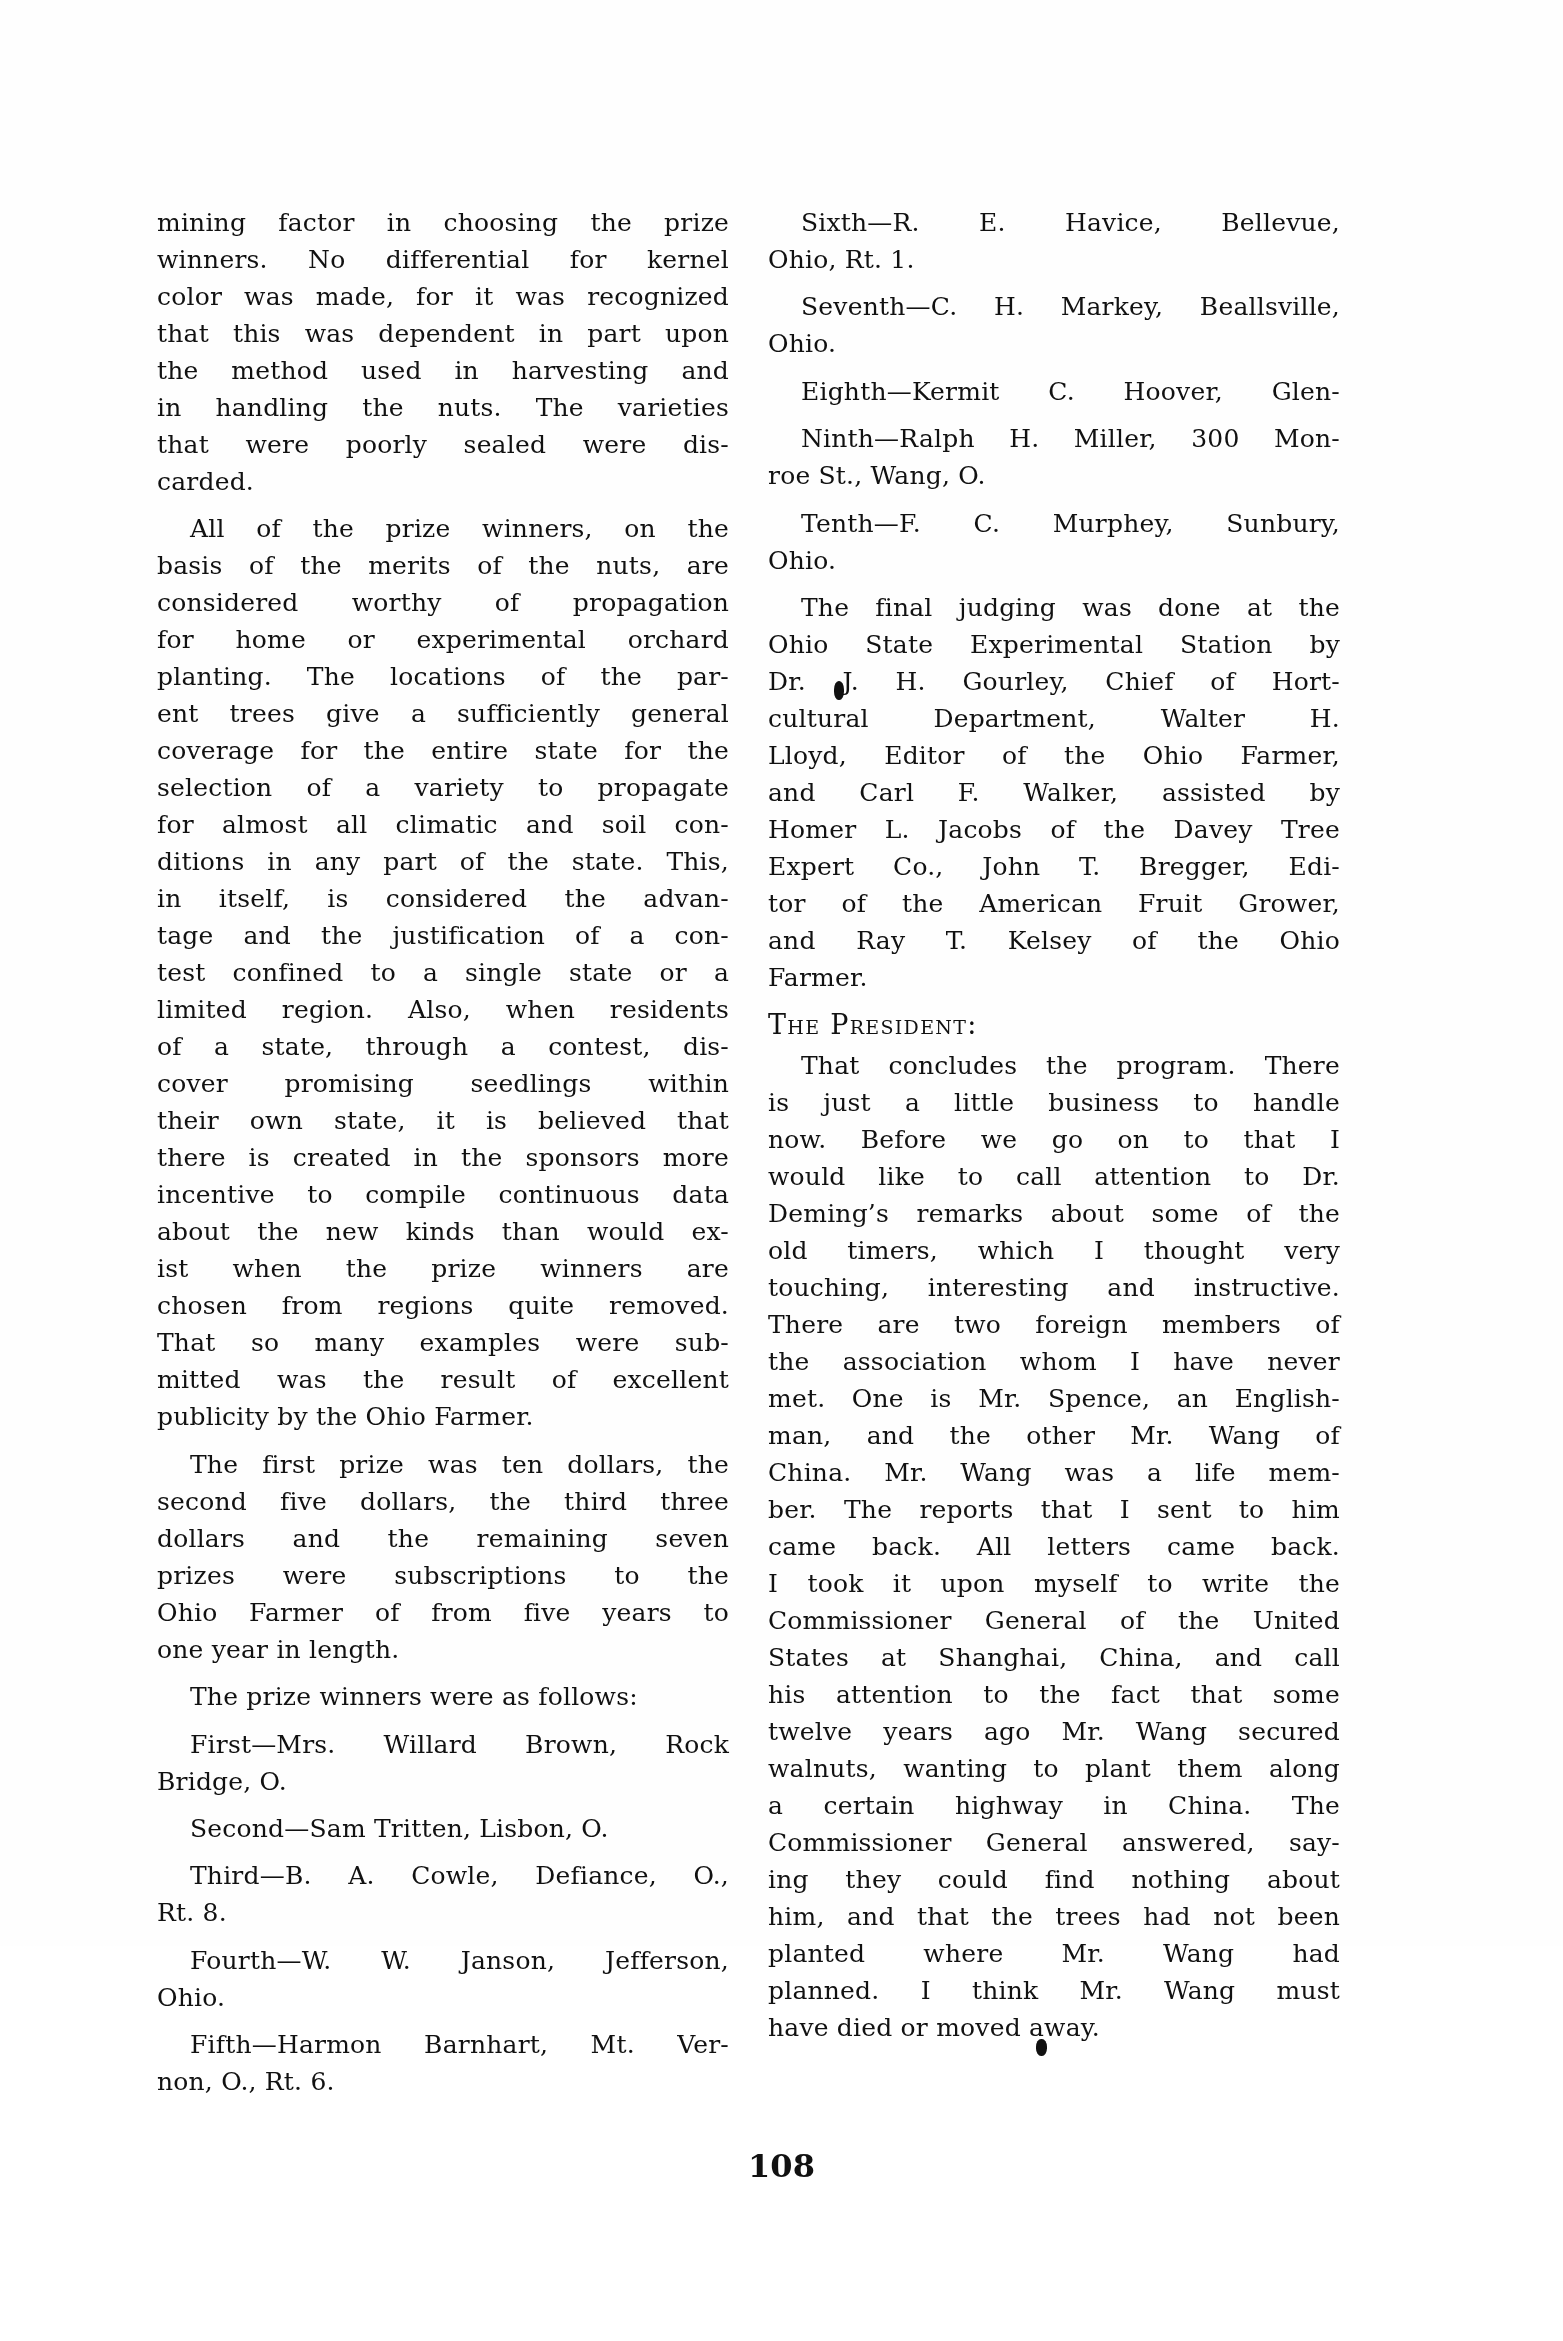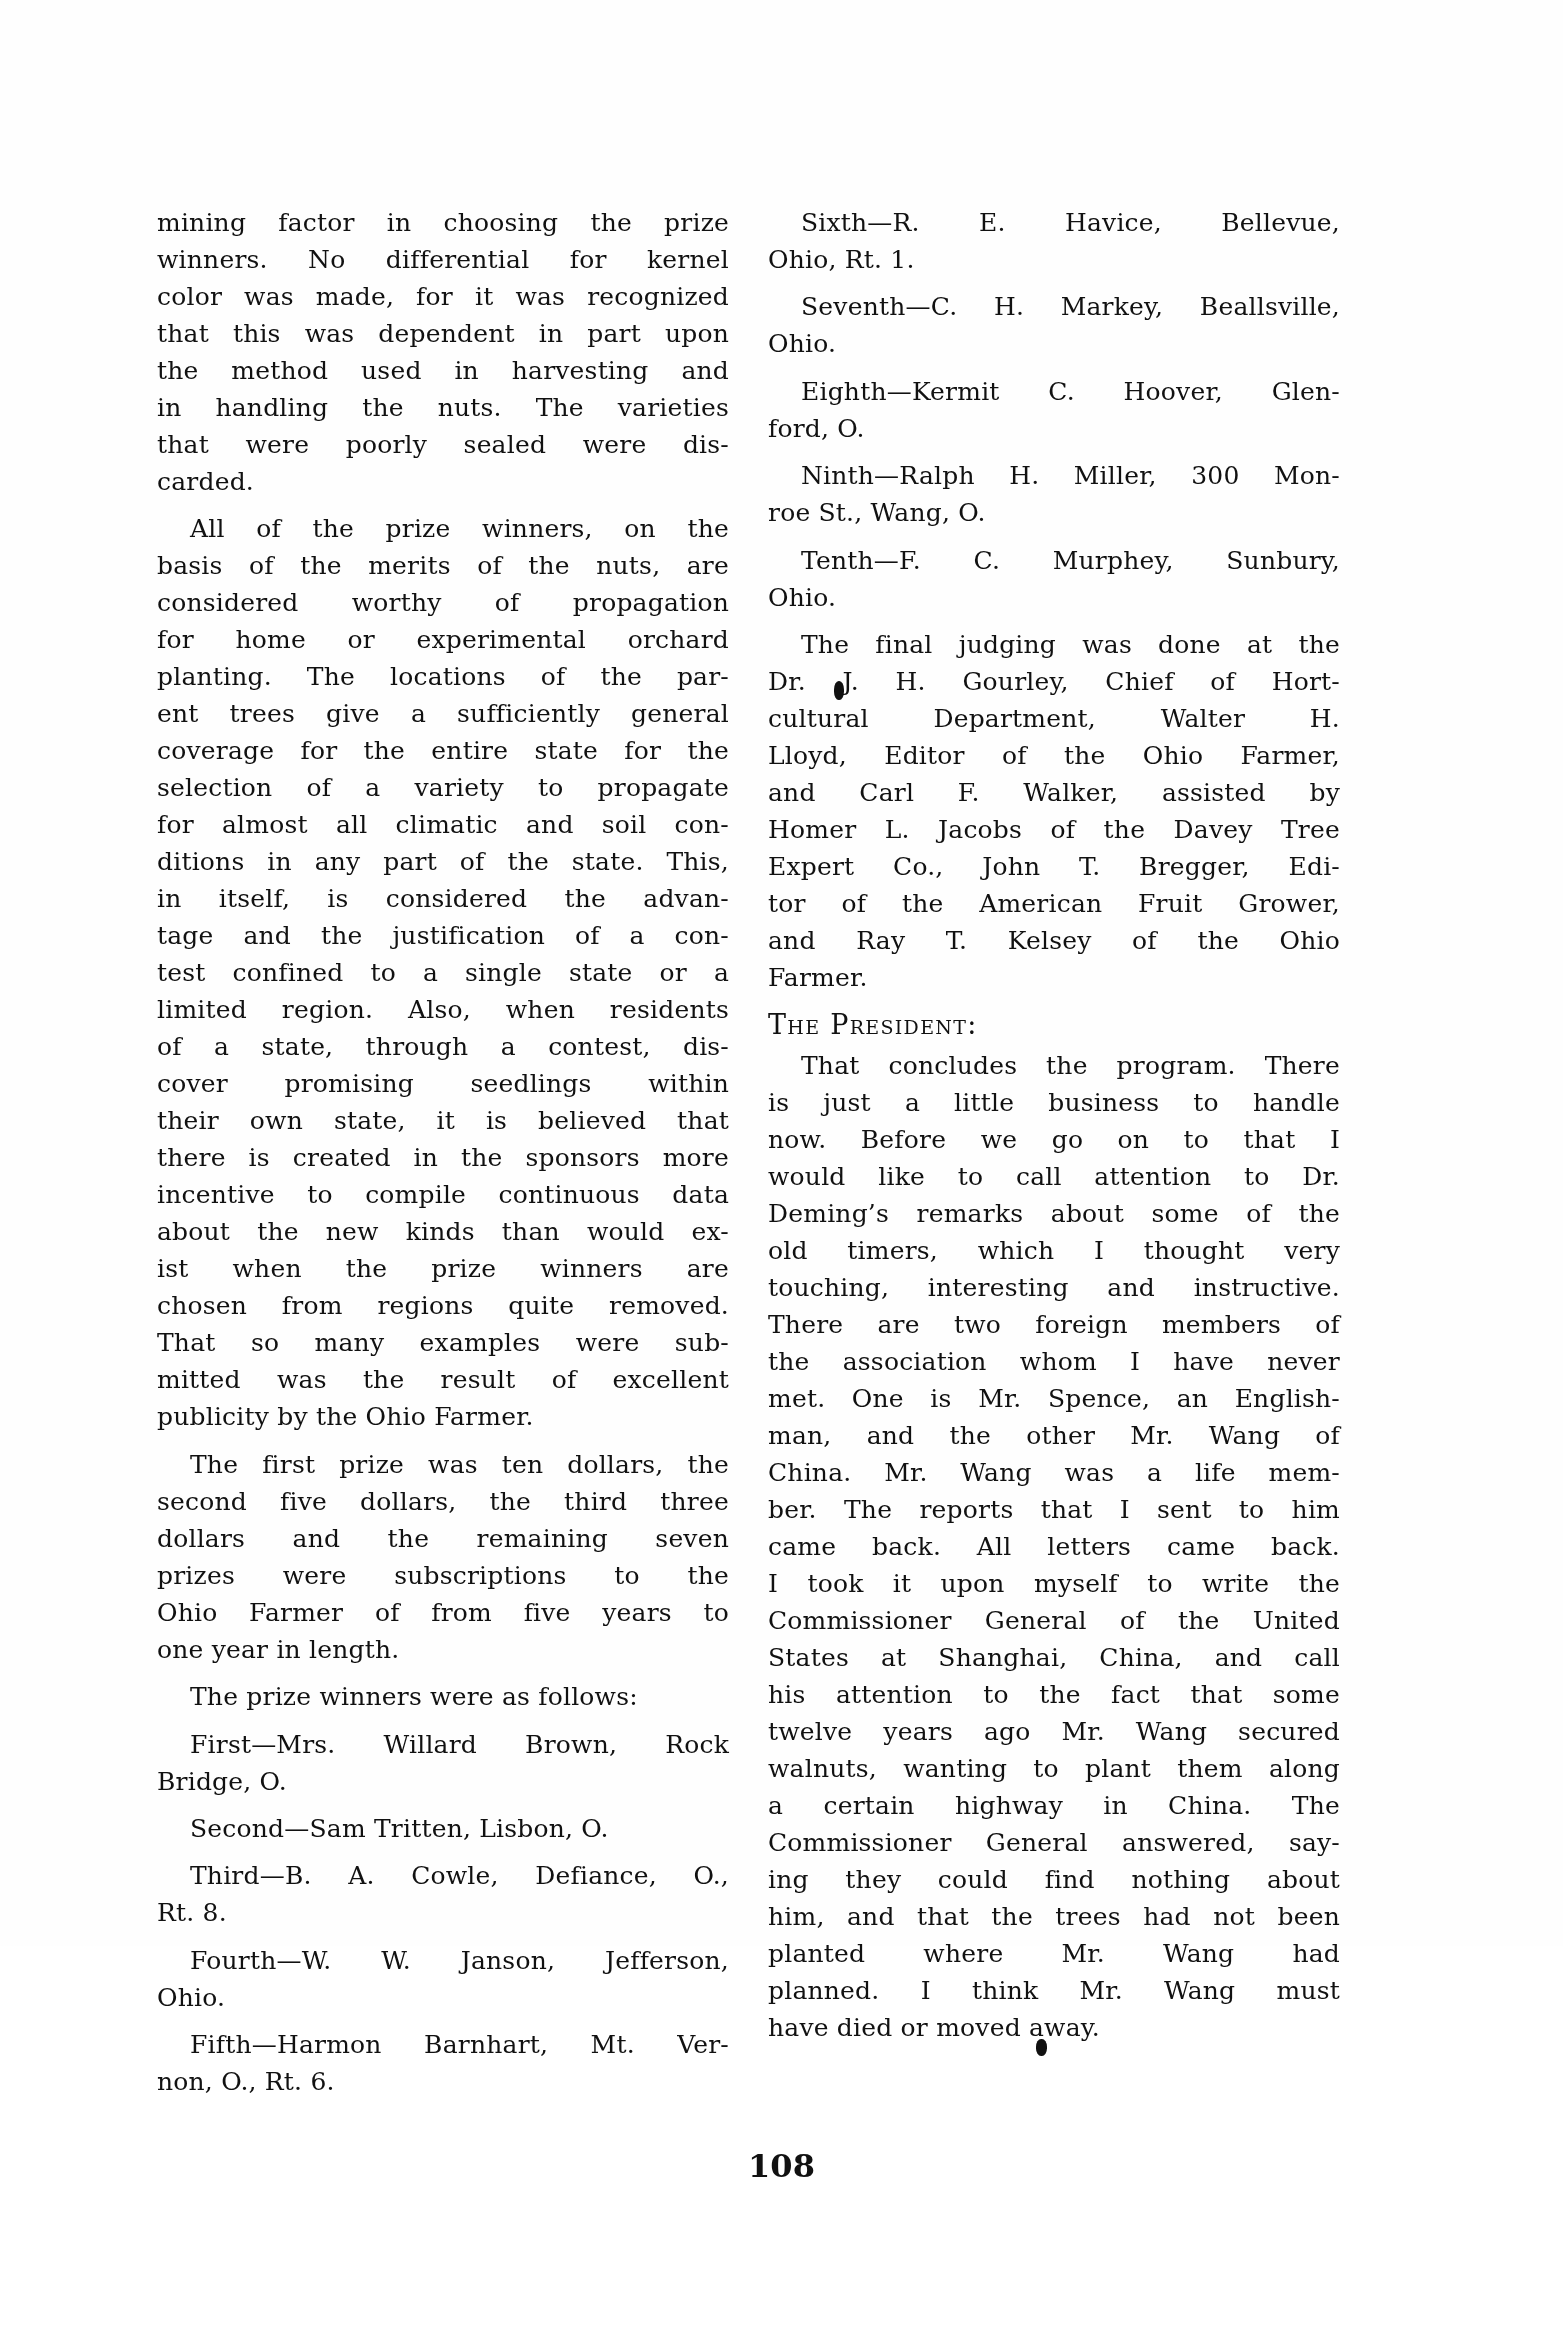--- a/index.html
+++ b/index.html
@@ -98,32 +98,32 @@
         <div class="para">
           <span class="line indent">Sixth—R. E. Havice, Bellevue,</span>
           <span class="line last">Ohio, Rt. 1.</span>
         </div>
         <div class="para">
           <span class="line indent">Seventh—C. H. Markey, Beallsville,</span>
           <span class="line last">Ohio.</span>
         </div>
         <div class="para">
           <span class="line indent">Eighth—Kermit C. Hoover, Glen-</span>
-          <span class="line last">ford, O.</span>
         </div>
         <div class="para">
           <span class="line indent">Ninth—Ralph H. Miller, 300 Mon-</span>
           <span class="line last">roe St., Wang, O.</span>
         </div>
         <div class="para">
           <span class="line indent">Tenth—F. C. Murphey, Sunbury,</span>
           <span class="line last">Ohio.</span>
         </div>
         <div class="para">
           <span class="line indent">The final judging was done at the</span>
+          <span class="line">Ohio State Experimental Station by</span>
           <span class="line">Dr. J. H. Gourley, Chief of Hort-</span>
           <span class="line">cultural Department, Walter H.</span>
           <span class="line">Lloyd, Editor of the Ohio Farmer,</span>
           <span class="line">and Carl F. Walker, assisted by</span>
           <span class="line">Homer L. Jacobs of the Davey Tree</span>
           <span class="line">Expert Co., John T. Bregger, Edi-</span>
           <span class="line">tor of the American Fruit Grower,</span>
           <span class="line">and Ray T. Kelsey of the Ohio</span>
           <span class="line last">Farmer.</span>
         </div>

